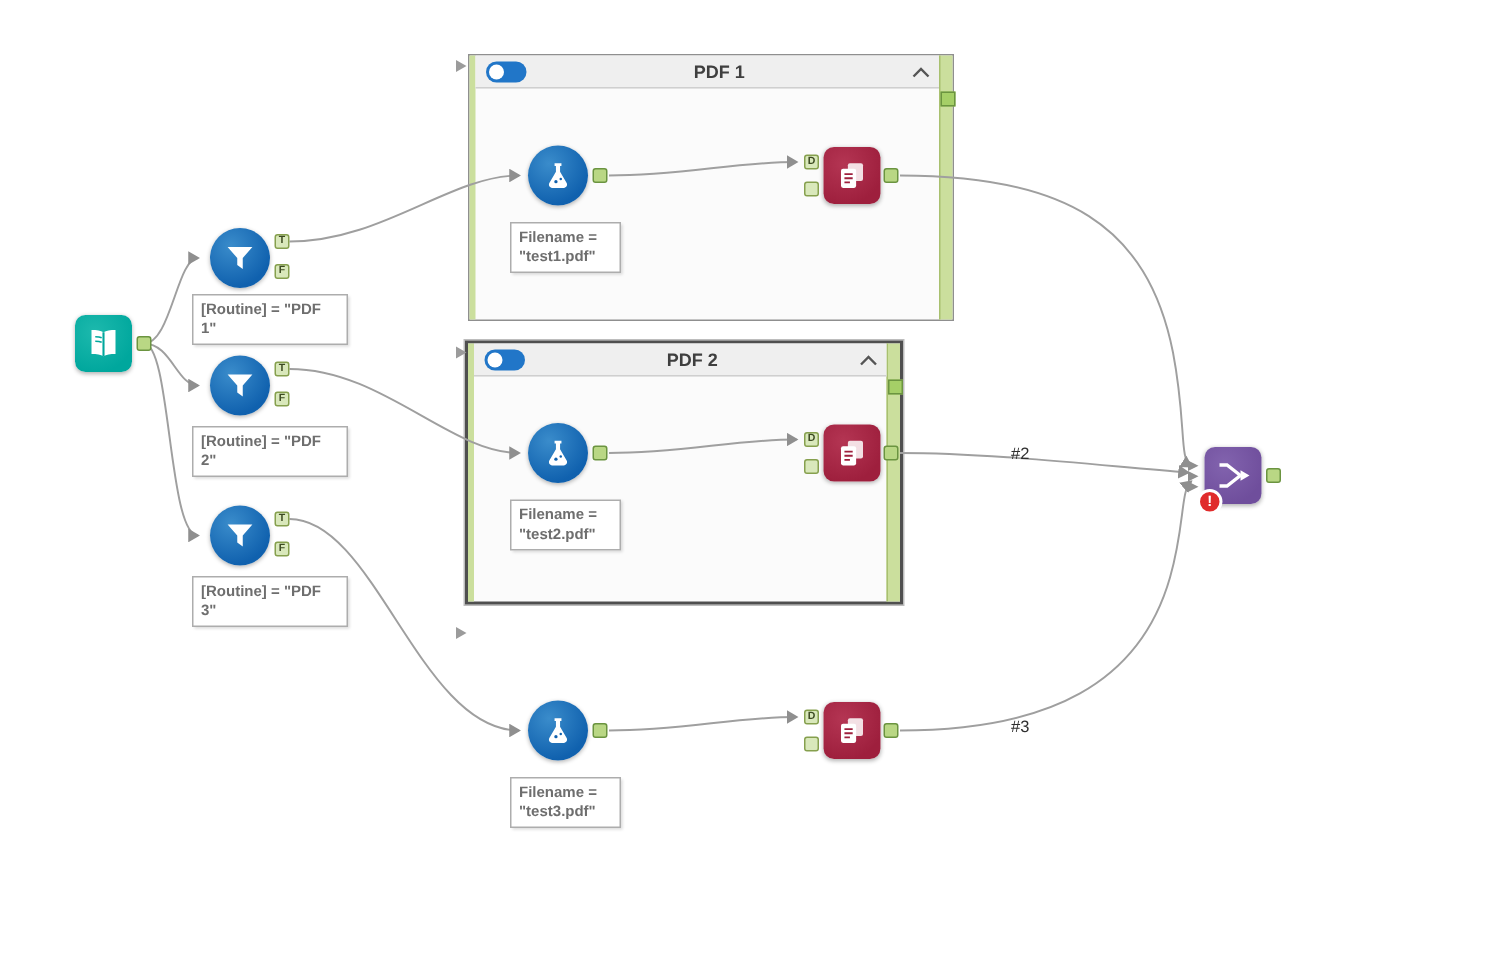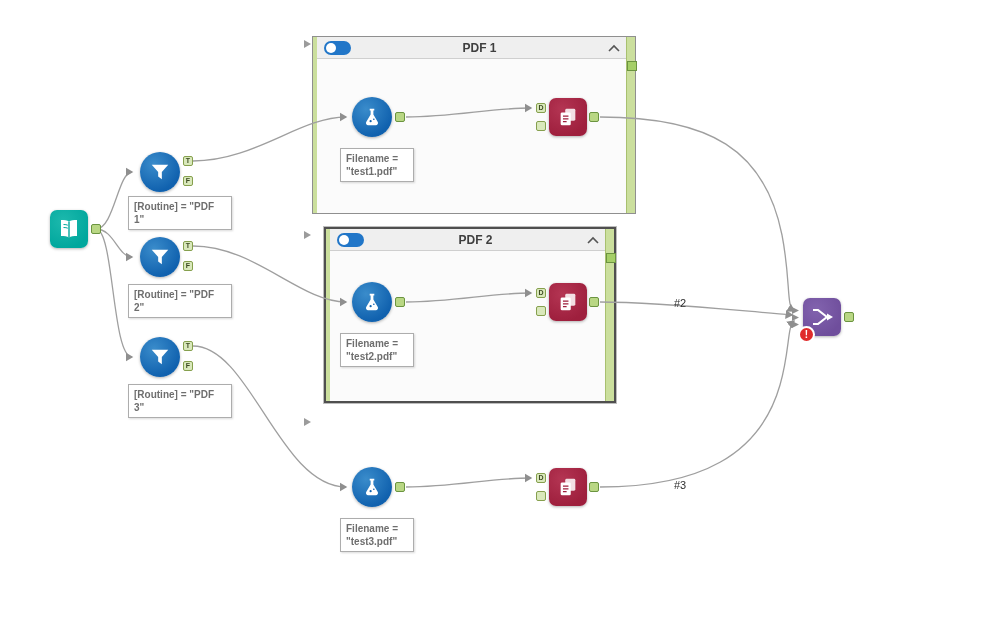--- a/index.html
+++ b/index.html
@@ -71,21 +71,21 @@
       <div class="title">PDF 1</div>
       <div class="chev">
         <svg width="12" height="8" viewBox="0 0 12 8">
             <path d="M1 7 6 2 11 7" stroke="#555" stroke-width="1.6" fill="none"></path>
           </svg>
       </div>
     </div>
     <span class="tc-out"></span>
   </div>
 
-  <div class="tc selected" style="left:324px;top:227px;width:292px;height:176px">
+  <div class="tc selected" style="left:310px;top:227px;width:292px;height:176px">
     <div class="strip-left"></div>
     <div class="strip-right"></div>
     <div class="hdr">
       <div class="toggle"></div>
       <div class="title">PDF 2</div>
       <div class="chev">
         <svg width="12" height="8" viewBox="0 0 12 8">
             <path d="M1 7 6 2 11 7" stroke="#555" stroke-width="1.6" fill="none"></path>
           </svg>
       </div>

